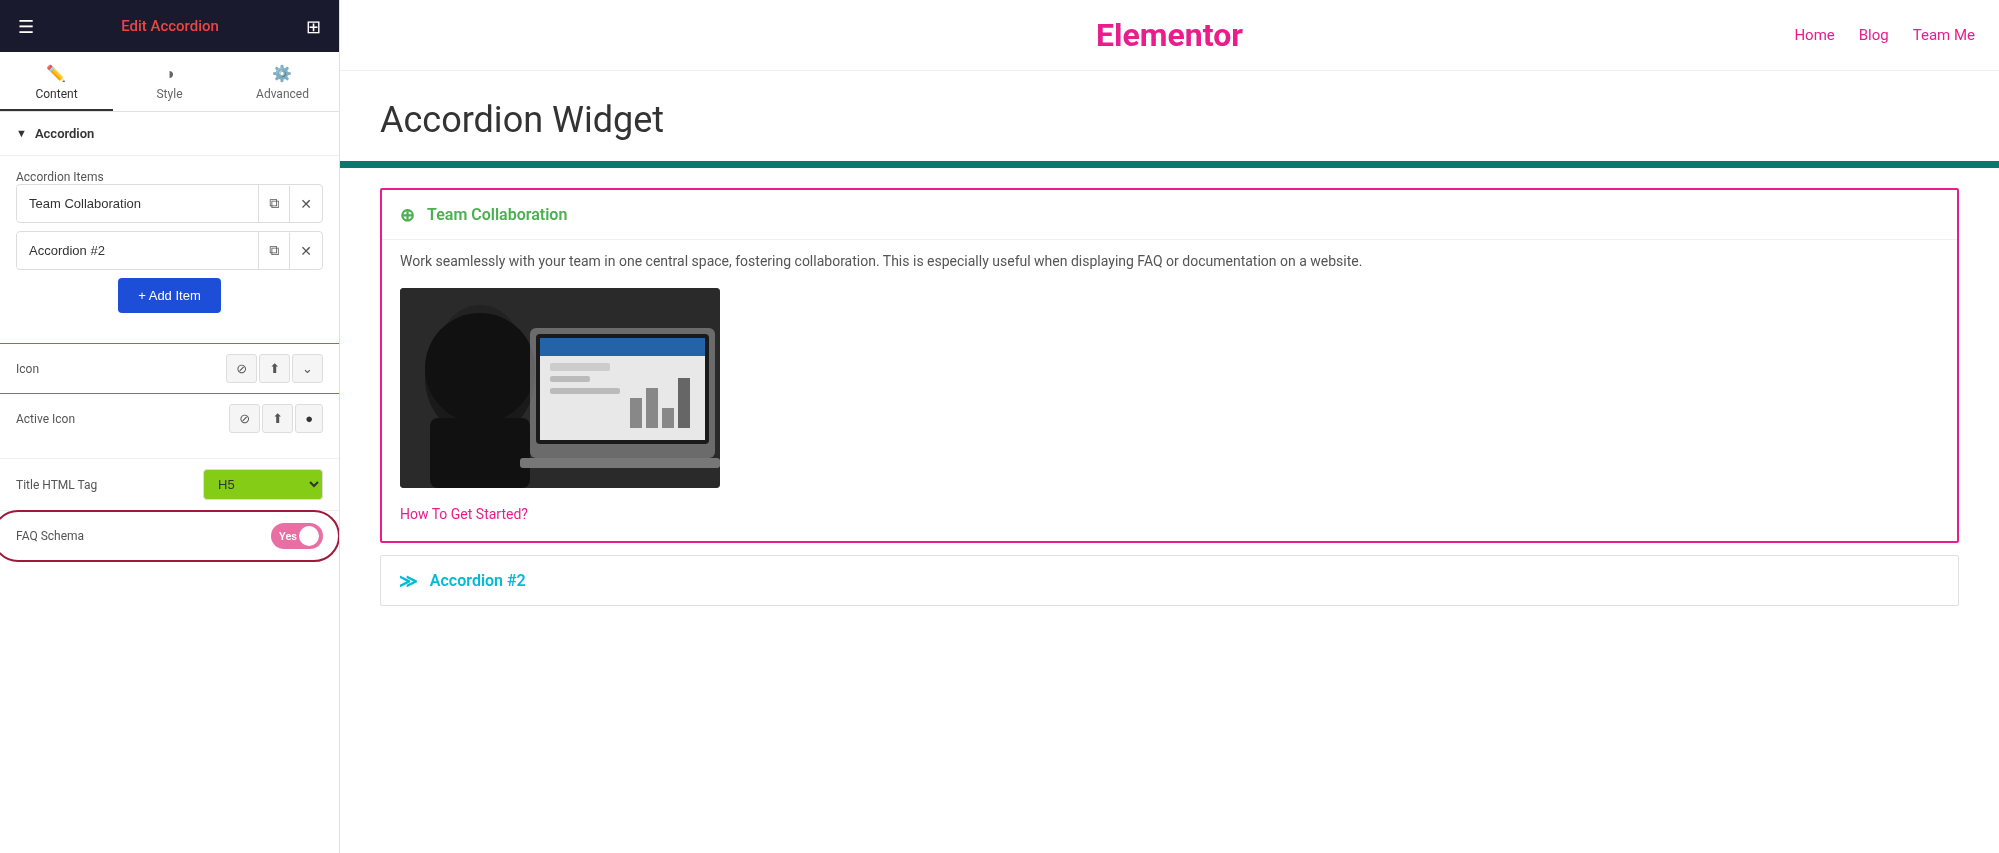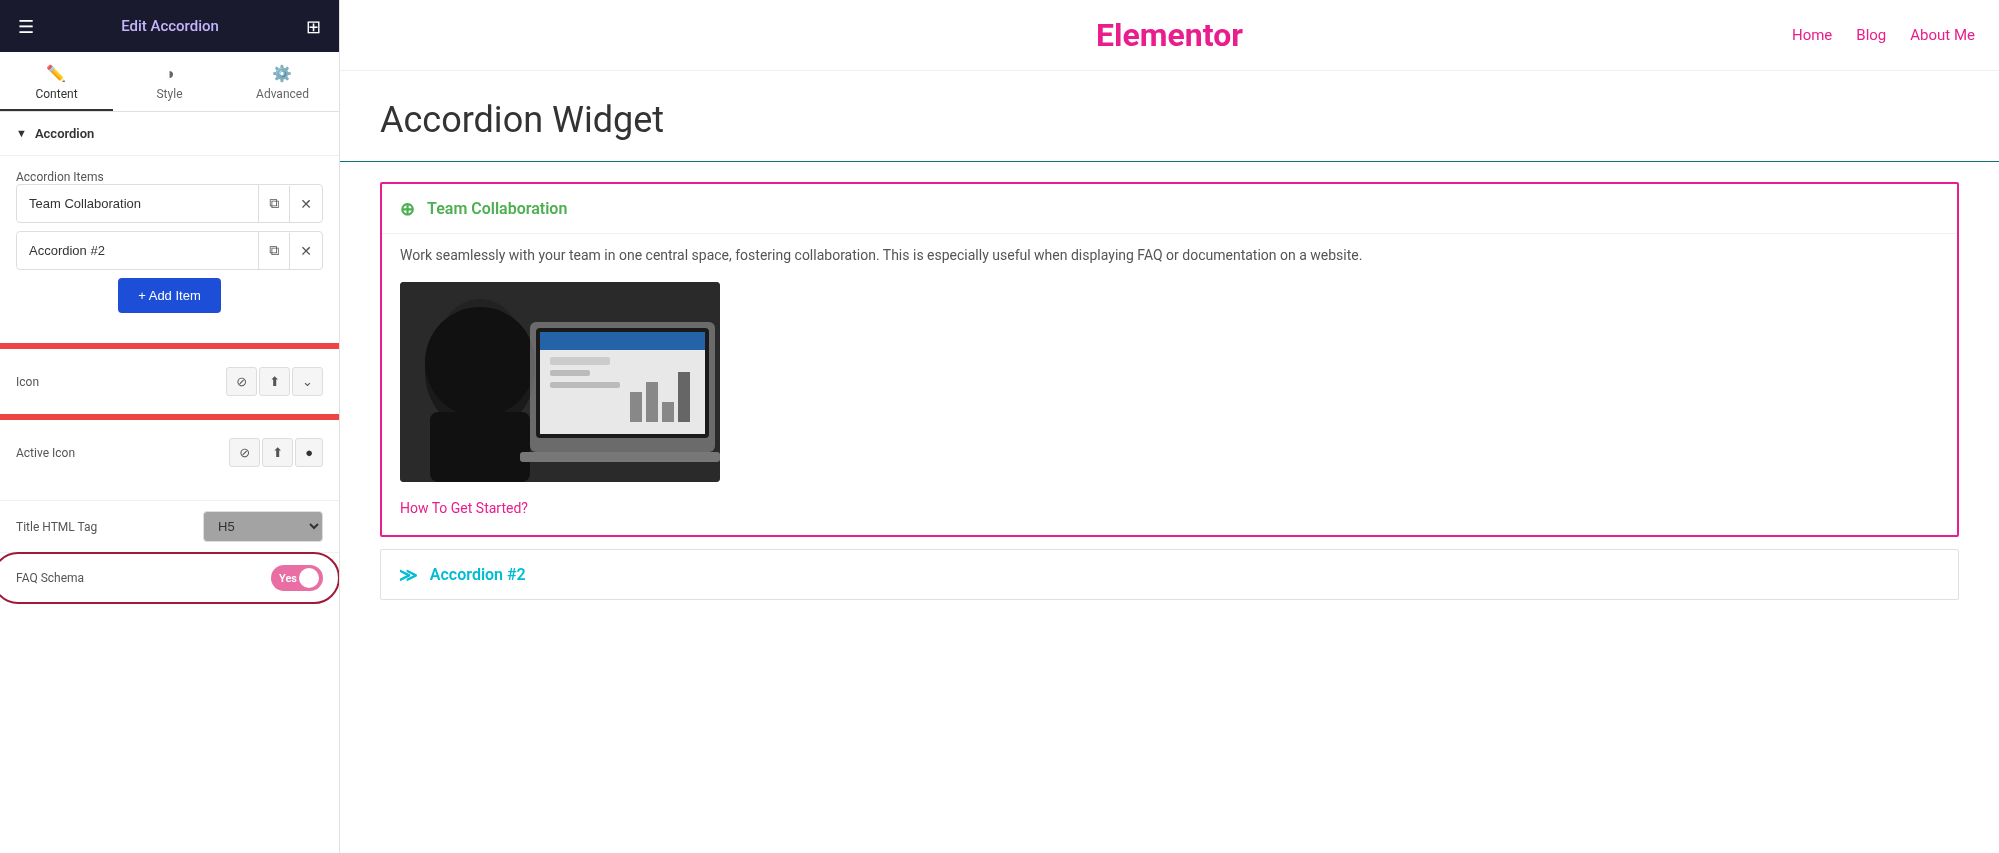--- a/index.html
+++ b/index.html
@@ -23,21 +23,21 @@
       display: flex;
       align-items: center;
       justify-content: space-between;
       padding: 0 18px;
       height: 52px;
       flex-shrink: 0;
     }
     .panel-header-title {
       font-size: 15px;
       font-weight: 500;
-      color: #c4b5fd;
+      color: #ef4444;
     }
     .hamburger-icon, .grid-icon {
       cursor: pointer;
       color: #fff;
       font-size: 18px;
     }
 
     
     .tabs-row {
       display: flex;
@@ -124,22 +124,22 @@
       font-size: 13px;
       cursor: pointer;
       margin: 4px auto 16px;
     }
 
     
     .icon-field-row {
       display: flex;
       align-items: center;
       justify-content: space-between;
-      padding: 18px 16px;
-      border-top: 6px solid #ef4444;
+      padding: 10px 16px;
+      border-top: 1px solid #ef4444;
     }
     .icon-field-label { font-size: 12px; color: #555; }
     .icon-buttons { display: flex; gap: 2px; }
     .icon-btn {
       background: #f5f5f5;
       border: 1px solid #ddd;
       border-radius: 3px;
       padding: 6px 9px;
       cursor: pointer;
       font-size: 13px;
@@ -155,21 +155,21 @@
       border-top: 1px solid #f0f0f0;
       margin-top: 15px;
     }
     .tag-field-label { font-size: 12px; color: #555; }
     .tag-select {
       border: 1px solid #ddd;
       border-radius: 4px;
       padding: 6px 10px;
       font-size: 13px;
       color: #333;
-      background: #a3a3a3;
+      background: #84cc16;
       cursor: pointer;
       min-width: 120px;
     }
 
     
     .faq-schema-row {
       display: flex;
       align-items: center;
       justify-content: space-between;
       padding: 12px 16px;
@@ -274,21 +274,21 @@
     .nav-link {
       font-size: 15px;
       color: #e91e8c;
       text-decoration: none;
       cursor: pointer;
     }
 
     
     .page-title-section {
       padding: 28px 40px 20px;
-      border-bottom: 1px solid #0f766e;
+      border-bottom: 7px solid #0f766e;
     }
     .page-title {
       font-size: 36px;
       font-weight: 400;
       color: #333;
     }
 
     
     .accordion-widget-area {
       padding: 20px 40px;
@@ -454,21 +454,21 @@
 
 <div class="main-content">
 
   <div class="top-nav">
     <div style="flex:1;"></div>
     <span class="brand-logo">Elementor</span>
     <div style="flex:1; display:flex; justify-content:flex-end;">
       <div class="nav-links">
         <a class="nav-link">Home</a>
         <a class="nav-link">Blog</a>
-        <a class="nav-link">About Me</a>
+        <a class="nav-link">Team Me</a>
       </div>
     </div>
   </div>
 
   <div class="page-title-section">
     <h1 class="page-title">Accordion Widget</h1>
   </div>
 
   <div class="accordion-widget-area">
 

